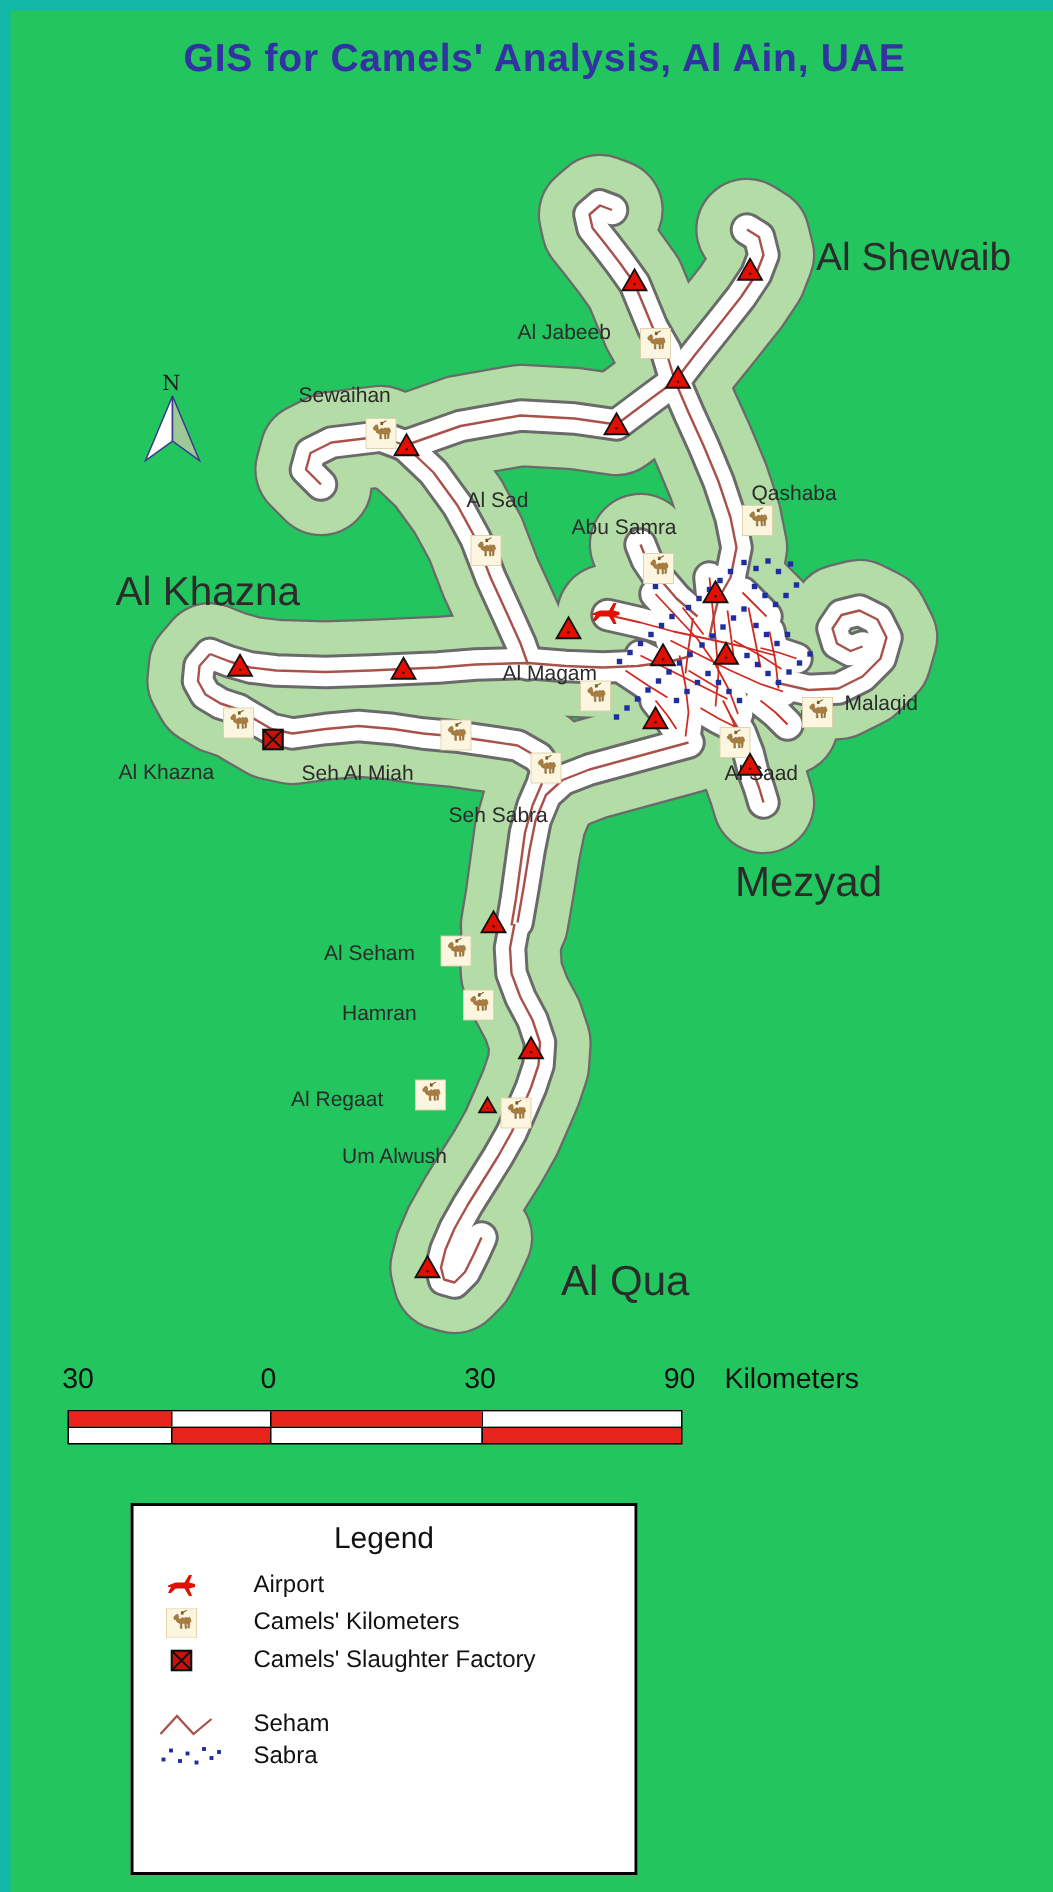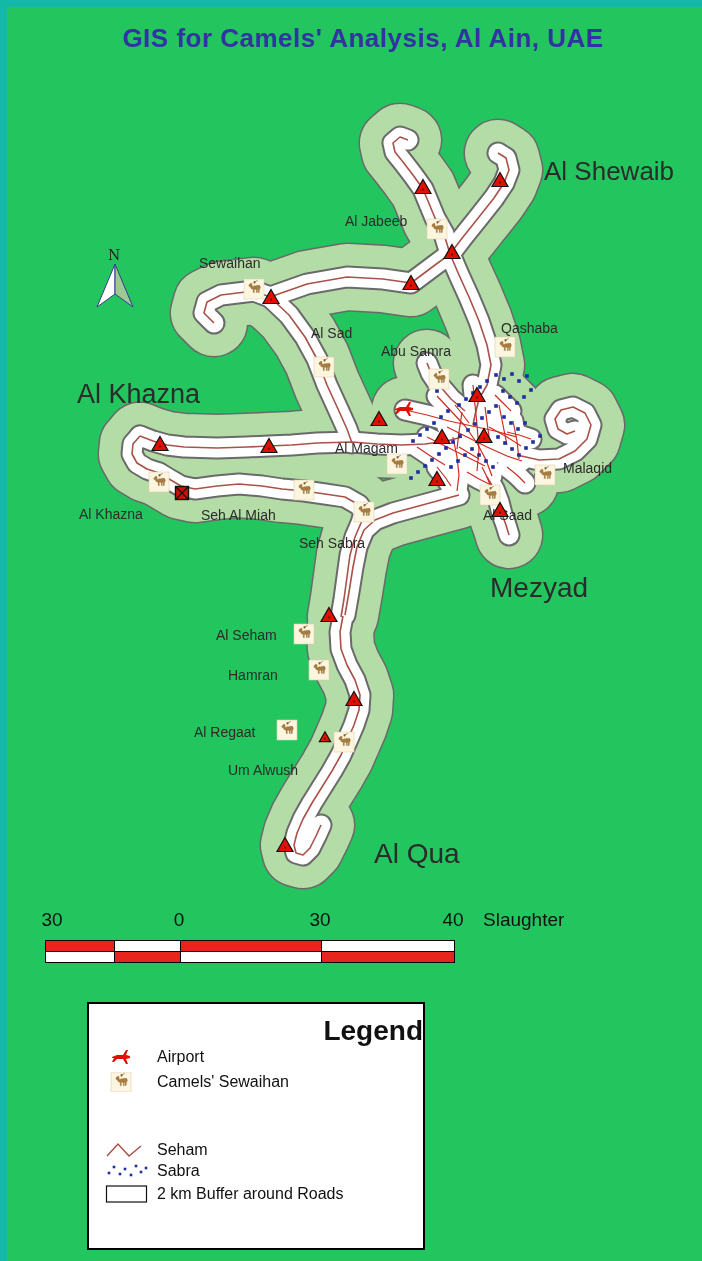--- a/index.html
+++ b/index.html
@@ -13,23 +13,23 @@
   .sn{position:absolute;top:0;transform:translateX(-50%);font-size:19px;color:#111;}
   .sunit{position:absolute;top:0;font-size:19px;color:#111;}
   .sbar{position:absolute;top:31px;left:0;border:1px solid #000;width:408px;}
   .srow{display:flex;height:10px;}
   .srow2{border-top:1px solid #000;}
   .scell{height:100%;box-sizing:border-box;}
   .scell + .scell{border-left:1px solid #000;}
   .sr{background:#e8251c;} .sw{background:#ffffff;}
   .legend{position:absolute;left:80px;top:995px;width:334px;height:244px;
           border:2px solid #000;background:#fff;}
-  .ltitle{position:absolute;top:11px;left:0;right:0;text-align:right;
-          font-weight:bold;font-size:28px;color:#111;}
-  .lrow{position:absolute;left:16px;display:flex;align-items:center;height:22px;}
+  .ltitle{position:absolute;top:11px;left:0;right:0;text-align:center;
+          font-weight:normal;font-size:20px;color:#111;}
+  .lrow{position:absolute;left:16px;display:flex;align-items:center;height:22px;gap:12px;}
   .licon{width:44px;height:20px;margin-right:8px;flex:0 0 44px;}
   .llab{font-size:16px;color:#111;white-space:pre;}
 </style>
 </head>
 <body>
 
 <div class="page">
 
   <div class="title">GIS for Camels' Analysis, Al Ain, UAE</div>
 
@@ -489,22 +489,22 @@
         <text x="101" y="253" font-size="14" fill="#222" style="font-family:&quot;DejaVu Serif&quot;,serif">N</text>
         <polygon points="108,257 90,300 108,287" fill="#ffffff" stroke="#3a3a8c" stroke-width="1"></polygon>
         <polygon points="108,257 126,300 108,287" fill="#9cc996" stroke="#3a3a8c" stroke-width="1"></polygon>
       </g>
     </svg>
 
   <div class="scalebar">
     <span class="sn" style="left:7px">30</span>
     <span class="sn" style="left:134px">0</span>
     <span class="sn" style="left:275px">30</span>
-    <span class="sn" style="left:408px">40</span>
-    <span class="sunit" style="left:438px">Slaughter</span>
+    <span class="sn" style="left:408px">90</span>
+    <span class="sunit" style="left:438px">Kilometers</span>
     <div class="sbar">
       <div class="srow">
         <div class="scell sr" style="width:68px"></div>
         <div class="scell sw" style="width:66px"></div>
         <div class="scell sr" style="width:141px"></div>
         <div class="scell sw" style="width:133px"></div>
       </div>
       <div class="srow srow2">
         <div class="scell sw" style="width:68px"></div>
         <div class="scell sr" style="width:66px"></div>
@@ -528,21 +528,30 @@
       <svg class="licon" viewBox="0 0 44 20">
           <g transform="translate(16,10)">
             <rect x="-10" y="-10" width="20" height="20" fill="#fcf6e0" stroke="#ddd0a8" stroke-width="0.6"></rect>
             <g transform="translate(-10,-10)">
               <path d="M6.2 4.5 L7.6 4.2 L8.2 5.8 L8 7.6 L9.4 7.2 L10.6 6.4 L11.8 7 L12.6 6.2 L14 6.6 L15.2 6.1 L16 7 L16.4 9.2 L15.6 9.4 L15.2 13.4 L14.2 13.4 L14.4 10.6 L13.2 10.4 L13.4 13.6 L12.4 13.6 L12.2 10.2 L10.2 10.4 L10.4 13.6 L9.2 13.6 L9.2 10.3 L8.2 10 L7 9.4 L6.4 7.8 L5.2 7.6 L4.8 6.2 Z" fill="#a87c3e" stroke="#7a5a26" stroke-width="0.3"></path>
               <rect x="9.6" y="2.2" width="1.8" height="2.2" fill="#7a5a26"></rect>
               <path d="M11 3 L13.6 1.4" stroke="#7a5a26" stroke-width="0.7" fill="none"></path>
             </g>
           </g>
         </svg>
-      <span class="llab">Camels' Sewaihan</span>
+      <span class="llab">Camels' Kilometers</span>
+    </div>
+    <div class="lrow" style="top:92px">
+      <svg class="licon" viewBox="0 0 44 20">
+          <g transform="translate(16,10)">
+            <rect x="-6.5" y="-6.5" width="13" height="13" fill="#cc1208" stroke="#111" stroke-width="1.4"></rect>
+            <path d="M-6.5 -6.5 L6.5 6.5 M6.5 -6.5 L-6.5 6.5" stroke="#111" stroke-width="1.2" fill="none"></path>
+          </g>
+        </svg>
+      <span class="llab">Camels' Slaughter Factory</span>
     </div>
     <div class="lrow" style="top:135px">
       <svg class="licon" viewBox="0 0 44 20">
           <g transform="translate(16,10)"></g>
           <polyline points="2,16 13,4 24,16 36,6" stroke="#a8524a" stroke-width="1.5" fill="none"></polyline>
         </svg>
       <span class="llab">Seham</span>
     </div>
     <div class="lrow" style="top:156px">
       <svg class="licon" viewBox="0 0 44 20">
@@ -551,22 +560,15 @@
           <rect x="7.7" y="4.7" width="2.6" height="2.6" fill="#1f2e9e"></rect>
           <rect x="13.7" y="11.7" width="2.6" height="2.6" fill="#1f2e9e"></rect>
           <rect x="18.7" y="6.7" width="2.6" height="2.6" fill="#1f2e9e"></rect>
           <rect x="24.7" y="12.7" width="2.6" height="2.6" fill="#1f2e9e"></rect>
           <rect x="29.7" y="3.7" width="2.6" height="2.6" fill="#1f2e9e"></rect>
           <rect x="34.7" y="9.7" width="2.6" height="2.6" fill="#1f2e9e"></rect>
           <rect x="39.7" y="5.7" width="2.6" height="2.6" fill="#1f2e9e"></rect>
         </svg>
       <span class="llab">Sabra</span>
     </div>
-    <div class="lrow" style="top:179px">
-      <svg class="licon" viewBox="0 0 44 20">
-          <g transform="translate(16,10)"></g>
-          <rect x="1.5" y="2" width="40" height="16" fill="#fff" stroke="#111" stroke-width="1.2"></rect>
-        </svg>
-      <span class="llab">2 km Buffer around Roads</span>
-    </div>
   </div>
 
 </div>
 
 </body></html>

